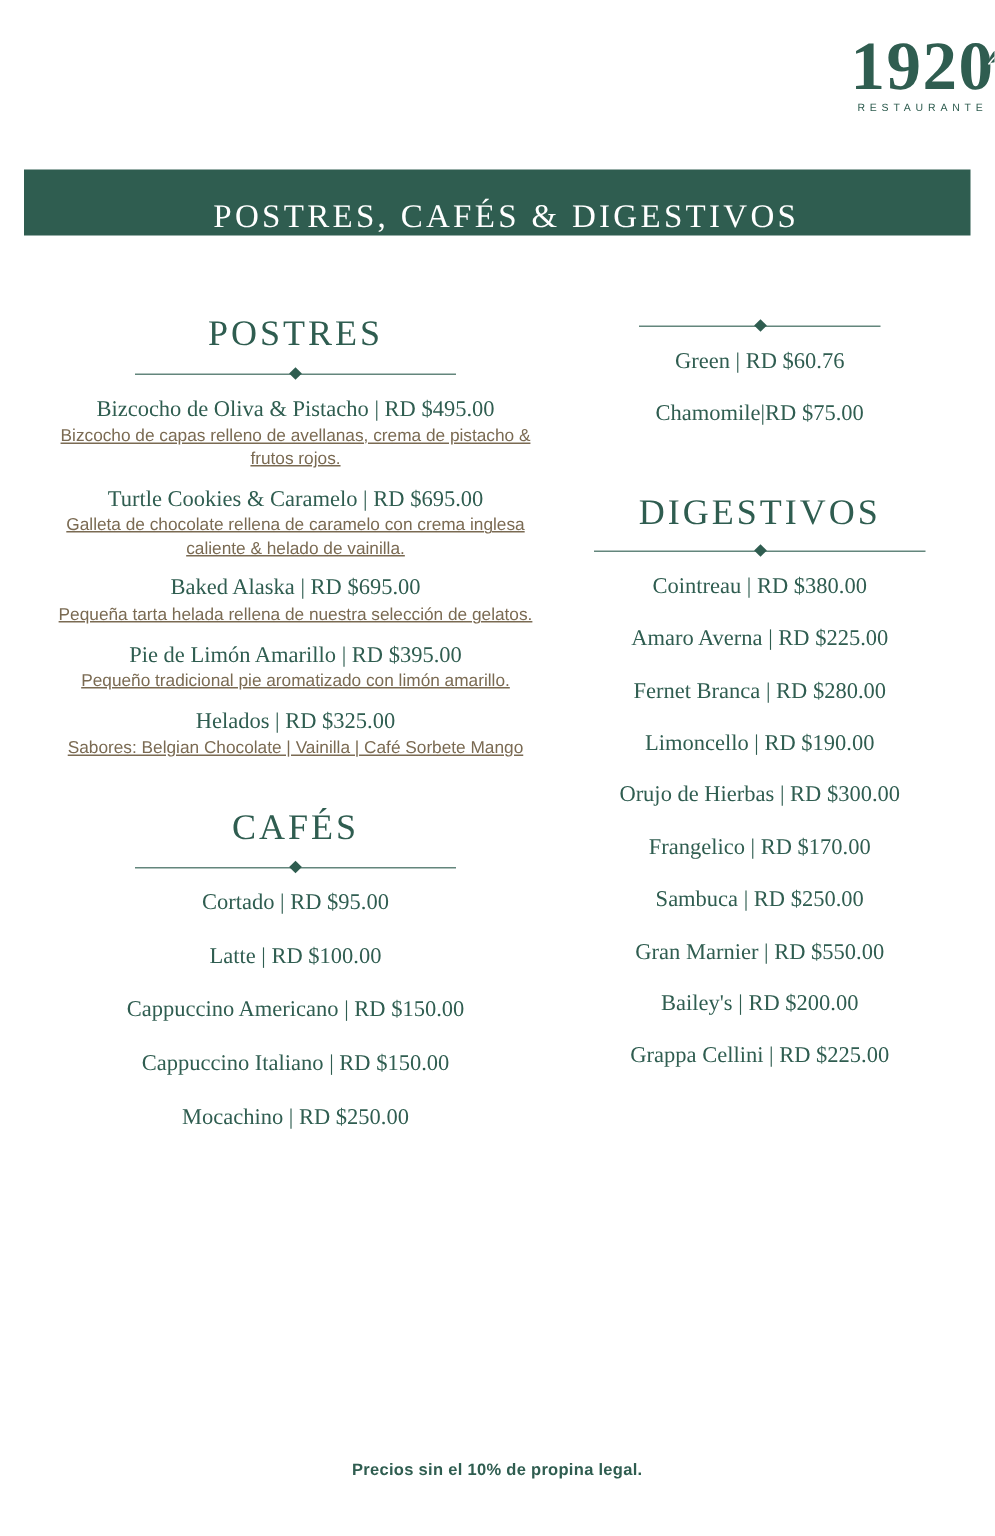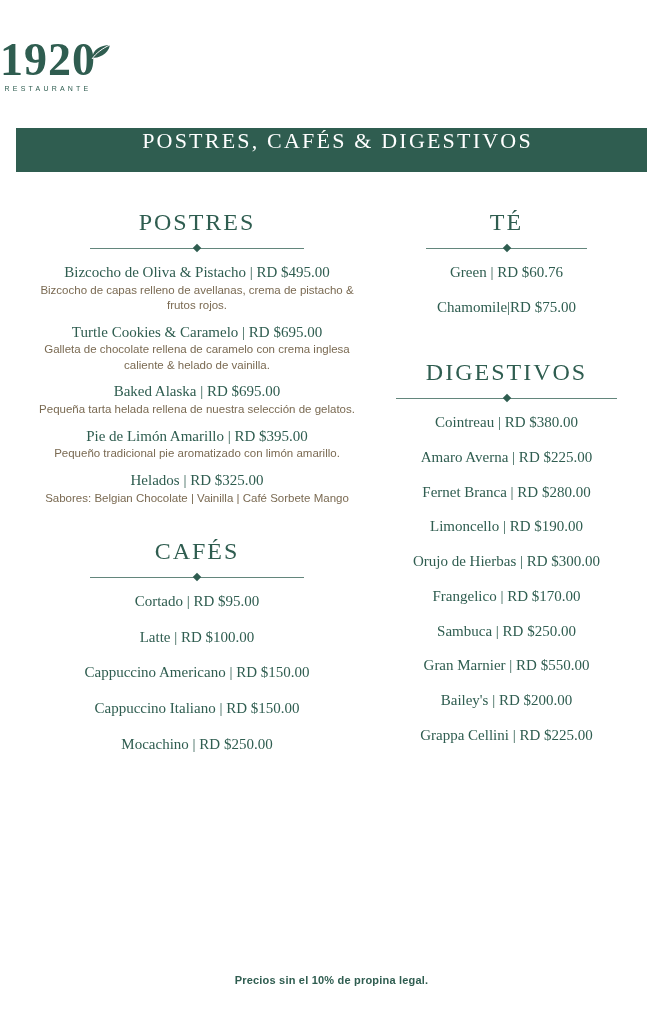--- a/index.html
+++ b/index.html
@@ -16,23 +16,23 @@
   }
   .page {
     position: relative;
     width: 663px;
     height: 1024px;
     background: #ffffff;
   }
 
   
   .logo-wrap {
-    height: 128px;
+    height: 97px;
     display: flex;
-    align-items: flex-start;
+    align-items: flex-end;
     justify-content: center;
     flex-direction: column;
     border-radius: 24px;
   }
   .logo {
     position: relative;
     text-align: center;
     line-height: 1;
   }
   .logo-main {
@@ -57,23 +57,23 @@
     font-size: 7px;
     letter-spacing: 3.2px;
     color: #2f5d50;
     text-transform: uppercase;
   }
 
   
   .banner {
     background: #2f5d50;
     height: 44px;
-    margin: 0 16px;
+    margin: 16px 16px;
     display: flex;
-    align-items: flex-start;
+    align-items: flex-end;
     justify-content: center;
     padding-left: 12px;
   }
   .banner-title {
     color: #ffffff;
     font-family: "Liberation Serif", serif;
     font-size: 22px;
     letter-spacing: 2.2px;
     font-weight: normal;
   }
@@ -144,20 +144,21 @@
     line-height: 1.25;
     display: block;
   }
   .item-desc {
     font-family: "Liberation Sans", sans-serif;
     font-size: 11.5px;
     color: #7a6a52;
     line-height: 1.35;
     display: block;
     margin-top: 1px;
+    text-decoration: underline;
   }
   .right-item {
     text-align: center;
     margin-bottom: 16px;
   }
   .cafe-item {
     text-align: center;
     margin-bottom: 17px;
   }
 
@@ -257,23 +258,20 @@
       <div class="cafe-item">
         <span class="item-name">Cappuccino Italiano | RD $150.00</span>
       </div>
       <div class="cafe-item">
         <span class="item-name">Mocachino | RD $250.00</span>
       </div>
     </div>
 
     <div class="col-right">
 
-      <div class="section-head">
-        <span class="section-title">TÉ</span>
-      </div>
       <div class="rule rule-wide">
         <span class="line" style="left:50px;right:50px;"></span>
         <span class="diamond"></span>
       </div>
 
       <div class="right-item">
         <span class="item-name">Green | RD $60.76</span>
       </div>
       <div class="right-item">
         <span class="item-name">Chamomile|RD $75.00</span>

